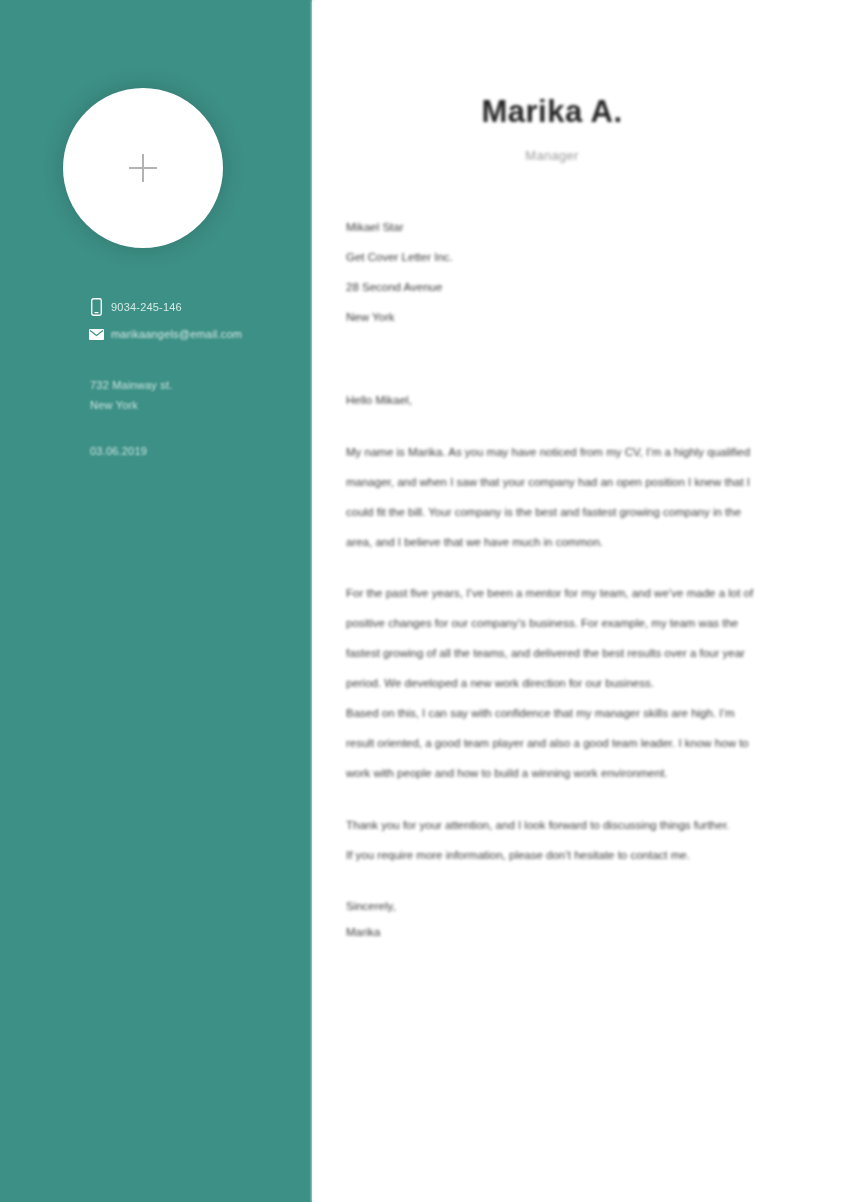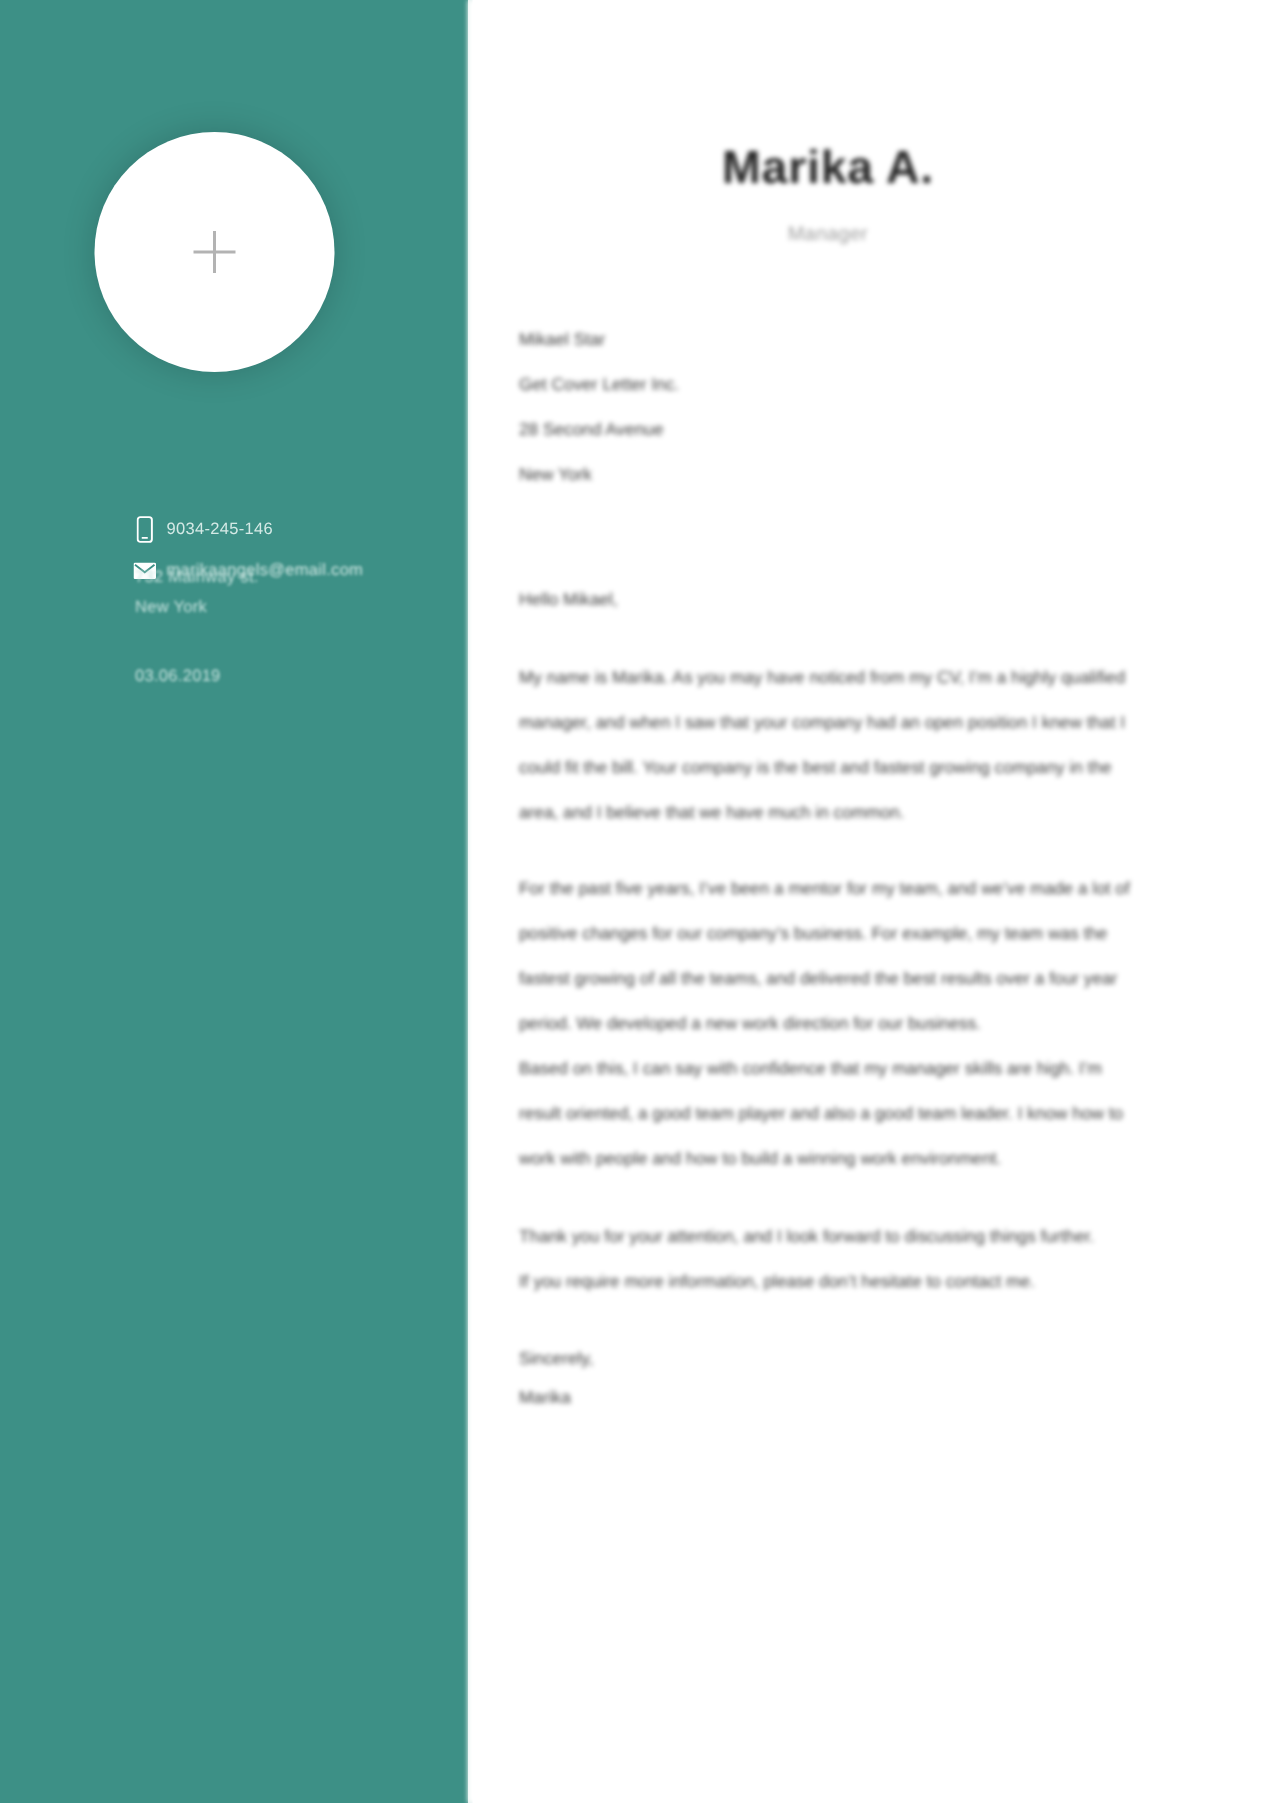--- a/index.html
+++ b/index.html
@@ -36,21 +36,21 @@
   }
   .plus-icon::before, .plus-icon::after {
     content: ""; position: absolute; background: #b3b3b3;
   }
   .plus-icon::before { left: 0; top: 13px; width: 28px; height: 2px; }
   .plus-icon::after  { left: 13px; top: 0; width: 2px; height: 28px; }
 
   .contact-row {
     position: absolute; left: 89px;
     display: flex; align-items: center;
-    color: #d5eae6; font-size: 11px; letter-spacing: 0.2px; margin-top: 46px;
+    color: #d5eae6; font-size: 11px; letter-spacing: 0.2px;
   }
   .contact-row .icon { display: inline-flex; width: 15px; margin-right: 7px; justify-content: center; }
   .row-phone { top: 298px; }
   .row-email { top: 328px; }
 
   .address-block {
     position: absolute; left: 90px; top: 375px;
     color: #c9e4e0; font-size: 11px; line-height: 20px; letter-spacing: 0.2px;
   }
   .date-block {

